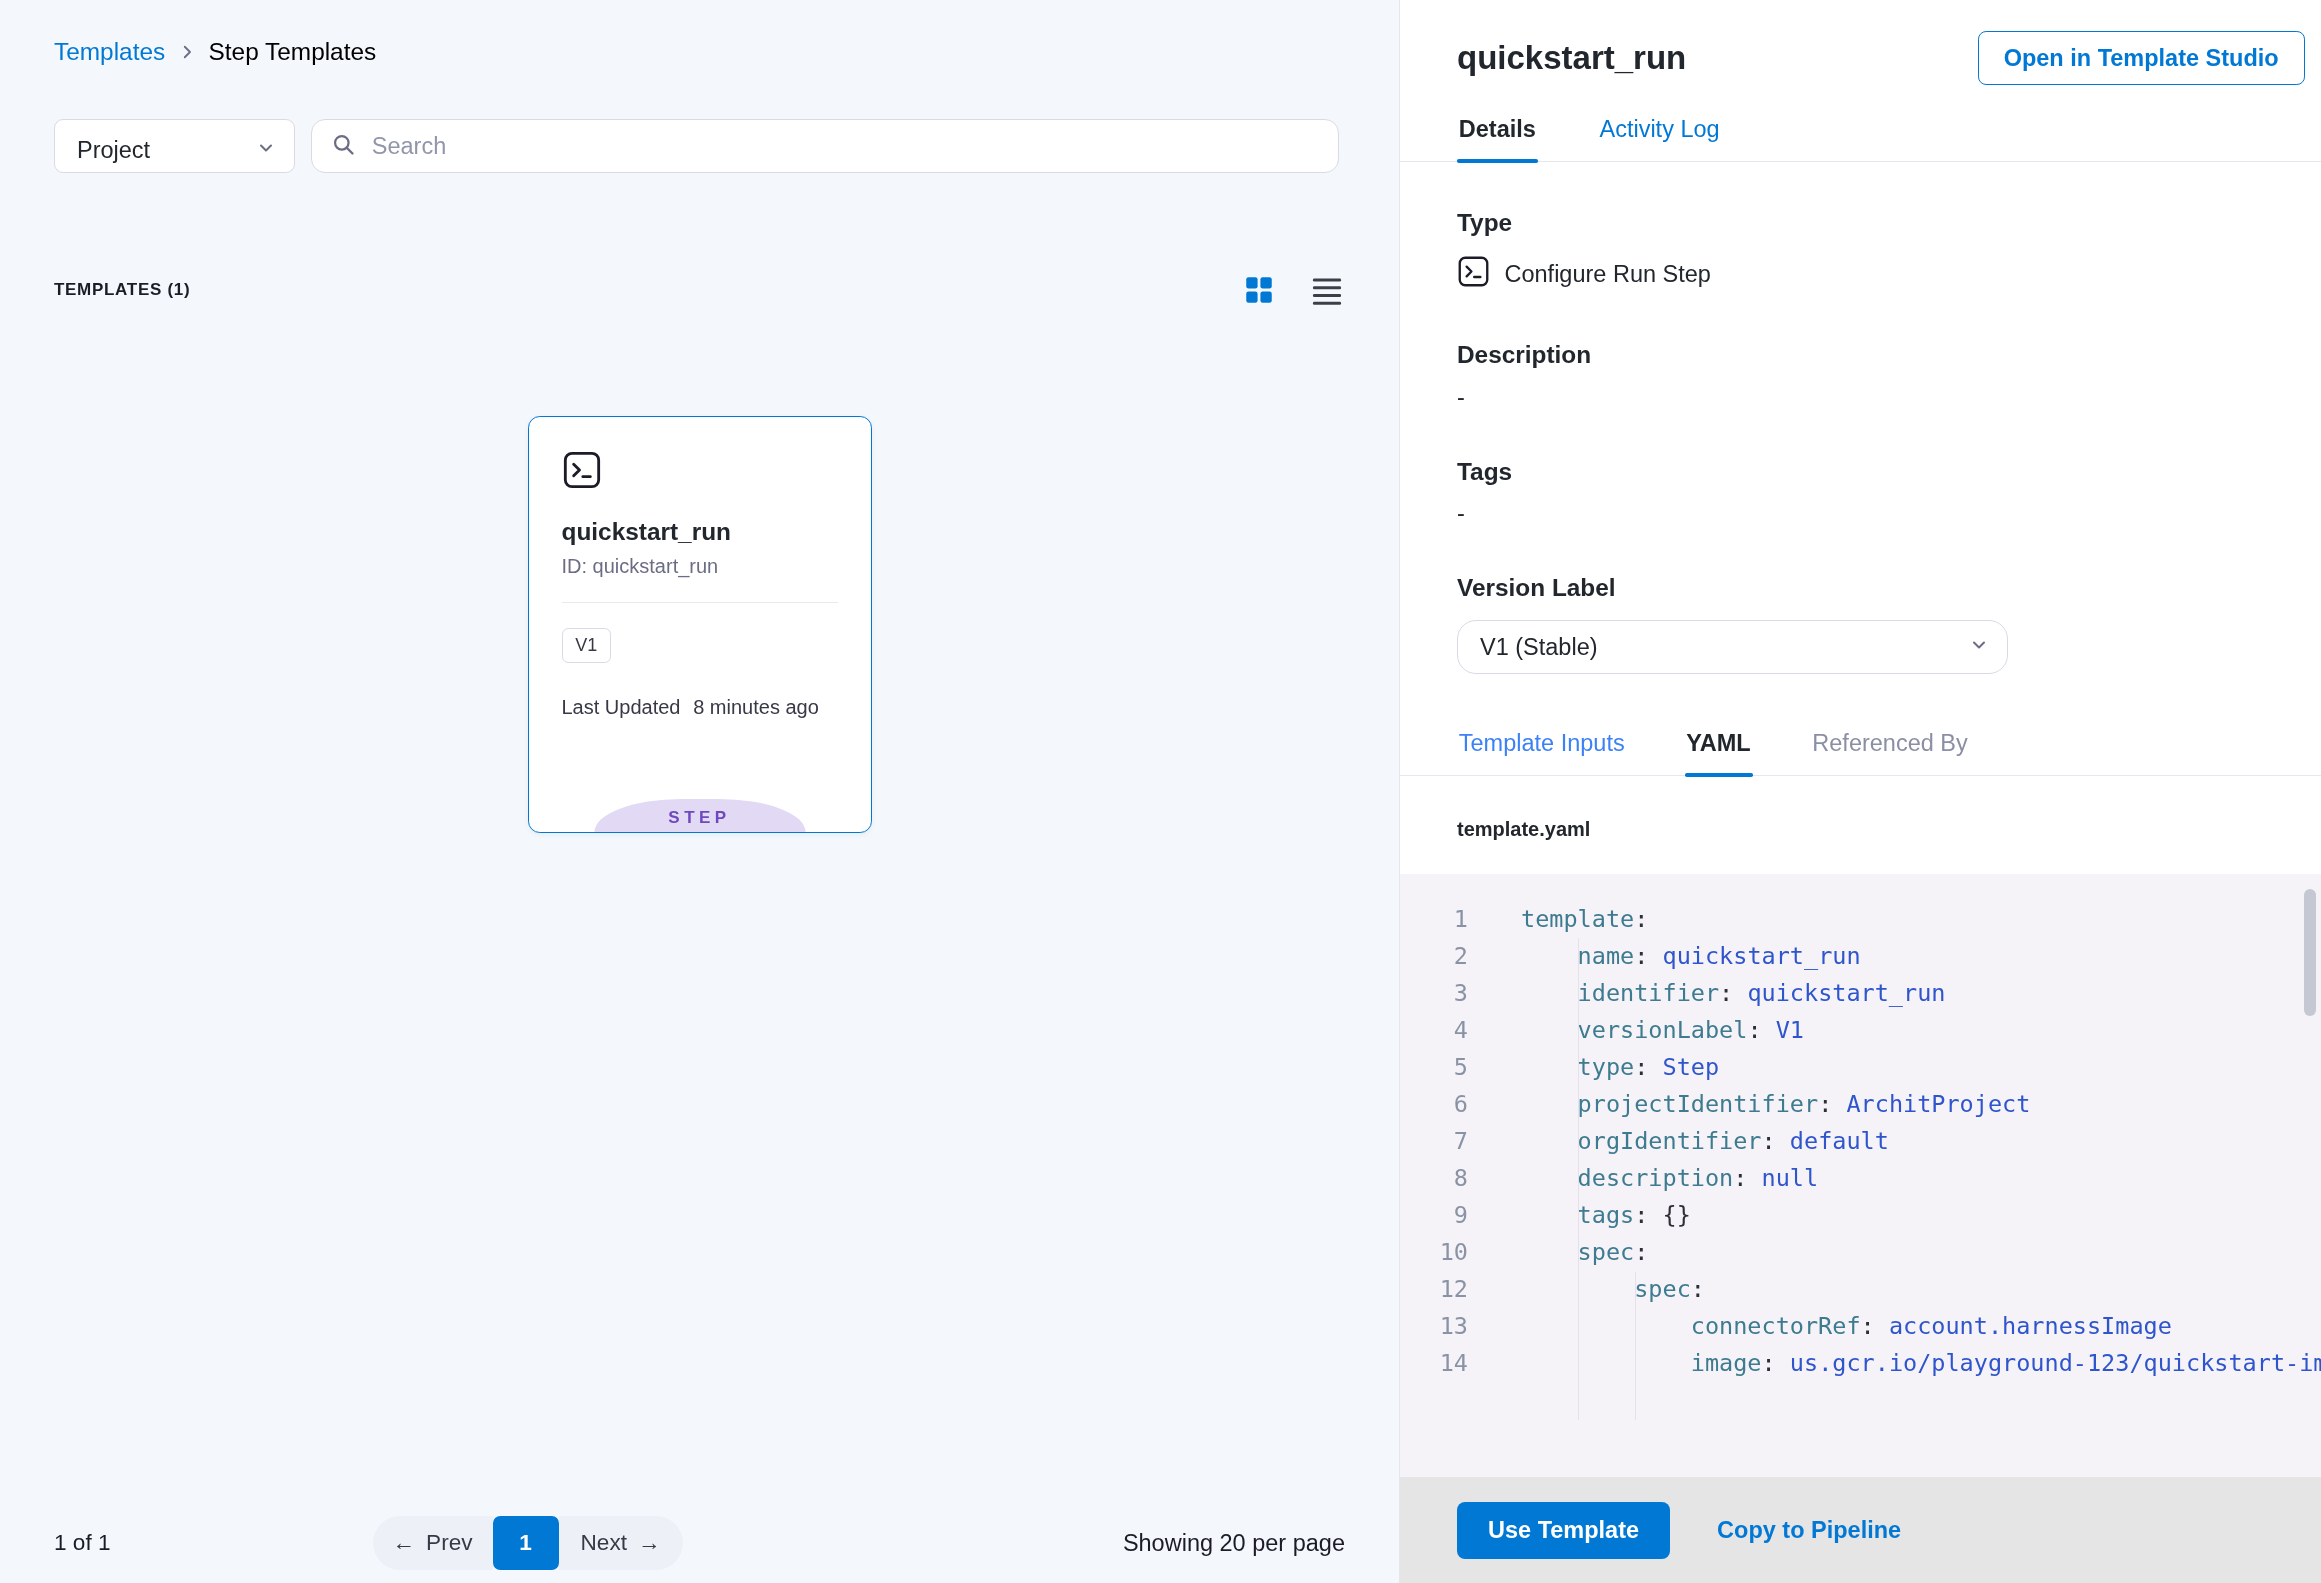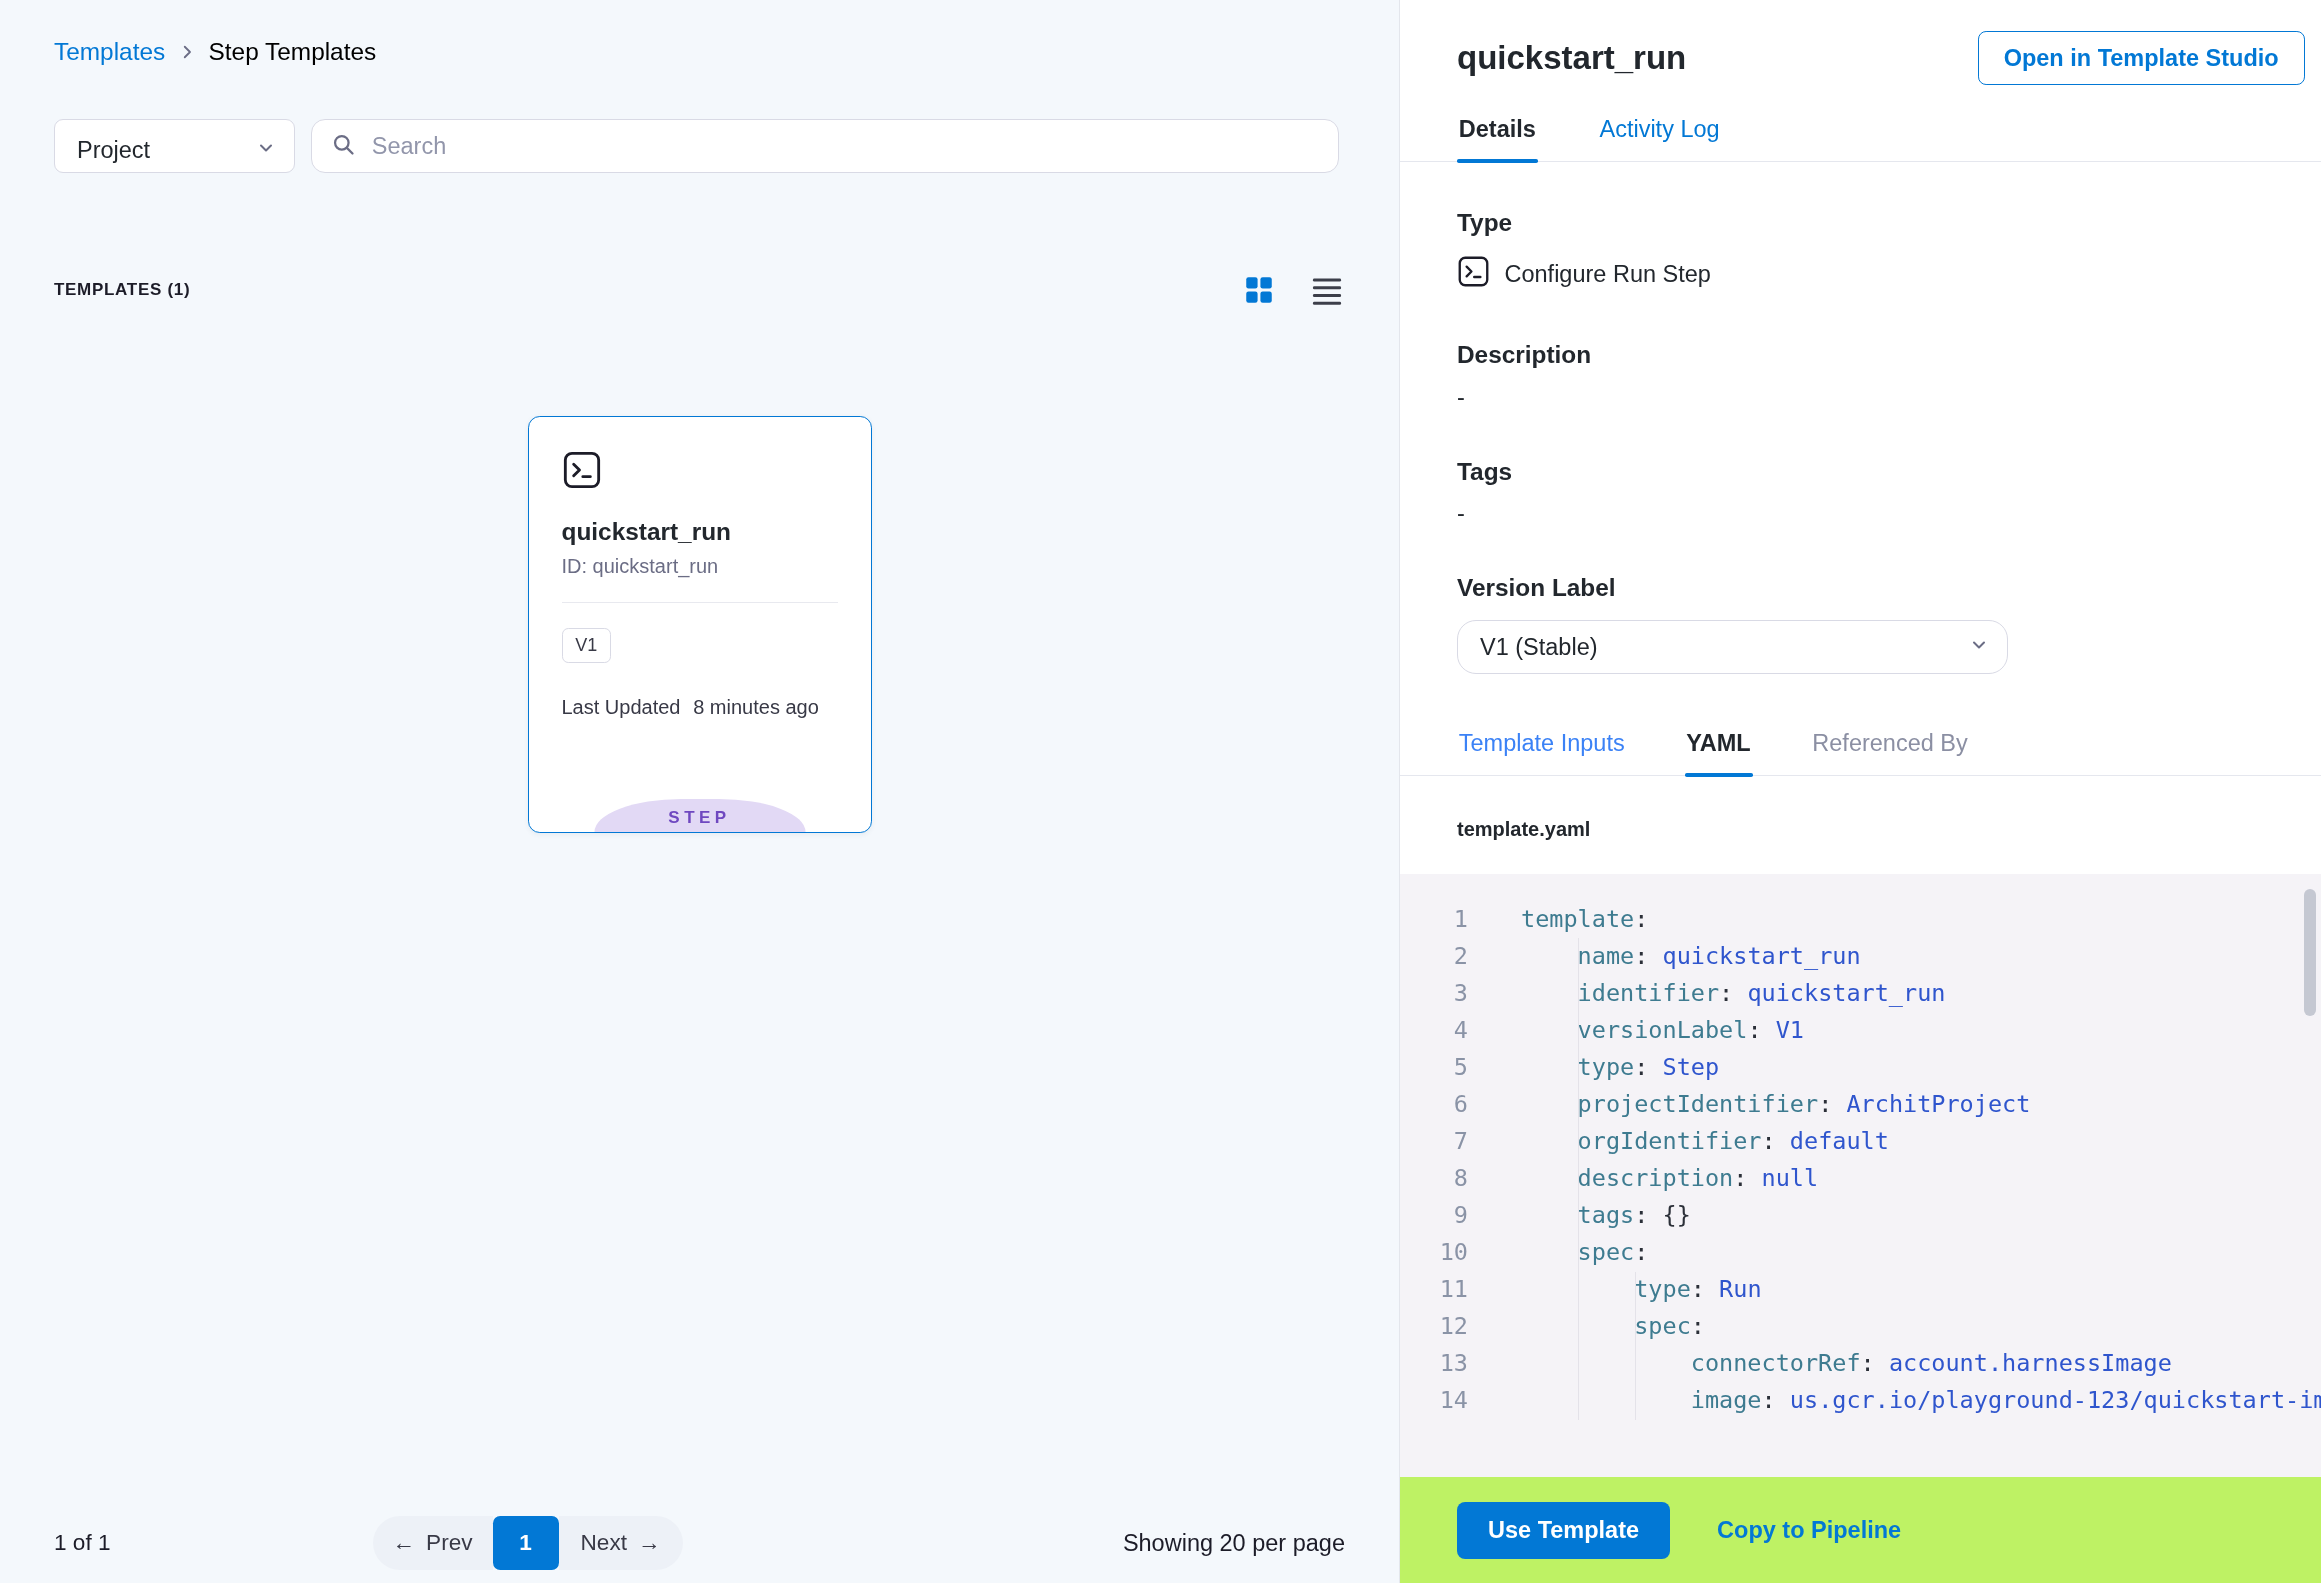--- a/index.html
+++ b/index.html
@@ -142,21 +142,21 @@
   .p{color:var(--code-punct);}
   .v{color:var(--code-val);}
   .indent-guide{position:absolute;width:0.9px;background:#e4e2e9;}
   .guide-1{left:178px;top:64px;height:482px;}
   .guide-2{left:235px;top:398px;height:148px;}
   .scroll-thumb{
     position:absolute;right:5.4px;top:14.5px;width:11.8px;height:127px;border-radius:6.3px;
     background:#c5c8d2;cursor:pointer;
   }
 
-  .r-footer{height:106px;display:flex;align-items:center;padding:0 57px;background:#bef264;}
+  .r-footer{height:106px;display:flex;align-items:center;padding:0 57px;background:#e5e5e5;}
   .use-template-btn{
     height:57px;padding:0 31px;background:var(--accent);color:#fff;border:none;border-radius:8.1px;
     font-size:23.5px;font-weight:700;cursor:pointer;font-family:"Liberation Sans",sans-serif;
   }
   .copy-pipeline-btn{margin-left:47px;color:var(--accent);font-size:23.5px;font-weight:700;cursor:pointer;}
 </style>
 </head>
 <body>
 
 <div class="left-panel">
@@ -310,21 +310,20 @@
         <div class="cl"><span class="ln">1</span><span class="ct"><span></span><span class="k">template</span><span class="p">:</span></span></div>
         <div class="cl"><span class="ln">2</span><span class="ct"><span>    </span><span class="k">name</span><span class="p">:</span><span> </span><span class="v">quickstart_run</span></span></div>
         <div class="cl"><span class="ln">3</span><span class="ct"><span>    </span><span class="k">identifier</span><span class="p">:</span><span> </span><span class="v">quickstart_run</span></span></div>
         <div class="cl"><span class="ln">4</span><span class="ct"><span>    </span><span class="k">versionLabel</span><span class="p">:</span><span> </span><span class="v">V1</span></span></div>
         <div class="cl"><span class="ln">5</span><span class="ct"><span>    </span><span class="k">type</span><span class="p">:</span><span> </span><span class="v">Step</span></span></div>
         <div class="cl"><span class="ln">6</span><span class="ct"><span>    </span><span class="k">projectIdentifier</span><span class="p">:</span><span> </span><span class="v">ArchitProject</span></span></div>
         <div class="cl"><span class="ln">7</span><span class="ct"><span>    </span><span class="k">orgIdentifier</span><span class="p">:</span><span> </span><span class="v">default</span></span></div>
         <div class="cl"><span class="ln">8</span><span class="ct"><span>    </span><span class="k">description</span><span class="p">:</span><span> </span><span class="v">null</span></span></div>
         <div class="cl"><span class="ln">9</span><span class="ct"><span>    </span><span class="k">tags</span><span class="p">:</span><span> </span><span class="p">{}</span></span></div>
         <div class="cl"><span class="ln">10</span><span class="ct"><span>    </span><span class="k">spec</span><span class="p">:</span></span></div>
-        <div class="cl"><span class="ln">11</span><span class="ct"><span>        </span><span class="k">type</span><span class="p">:</span><span> </span><span class="v">Run</span></span></div>
         <div class="cl"><span class="ln">12</span><span class="ct"><span>        </span><span class="k">spec</span><span class="p">:</span></span></div>
         <div class="cl"><span class="ln">13</span><span class="ct"><span>            </span><span class="k">connectorRef</span><span class="p">:</span><span> </span><span class="v">account.harnessImage</span></span></div>
         <div class="cl"><span class="ln">14</span><span class="ct"><span>            </span><span class="k">image</span><span class="p">:</span><span> </span><span class="v">us.gcr.io/playground-123/quickstart-imag</span></span></div>
       </div>
     <div class="scroll-thumb"></div>
   </div>
 
   <div class="r-footer">
     <button class="use-template-btn">Use Template</button>
     <span class="copy-pipeline-btn">Copy to Pipeline</span>

